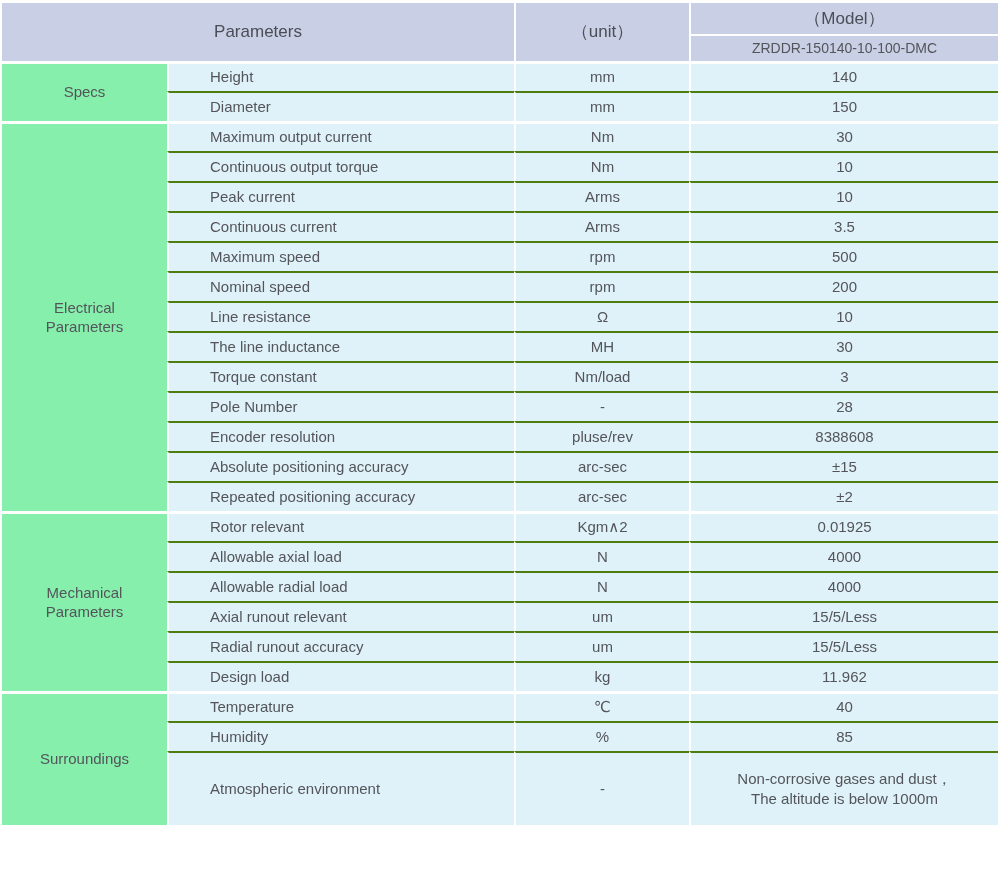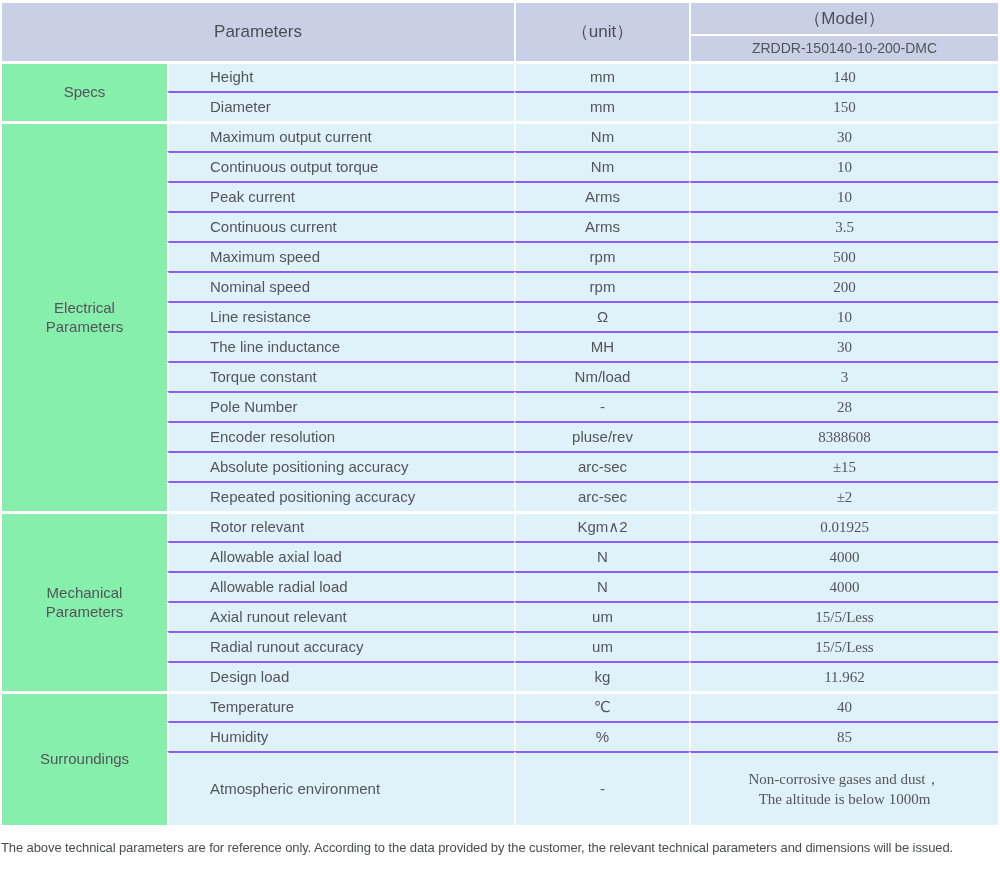--- a/index.html
+++ b/index.html
@@ -52,24 +52,24 @@
     border-top: 2px solid #ffffff;
   }
   
   td.body-cell { background: #e0f2f9; height: 30px; }
   td.cat-cell  { background: #86efac; }
   td.param-cell {
     text-align: left;
     padding-left: 41px;
   }
   td.bl { border-left: 2px solid #ffffff; }
-  tr.r  td { border-top: 2px solid #8b5cf6; }
+  tr.r  td { border-top: 2px solid #4d7c0f; }
   tr.sec-start td { border-top: 3px solid #ffffff; }
   tr.tall td { height: 74px; }
-  td.value-cell { line-height: 1.35; font-family: Liberation Serif, serif; }
+  td.value-cell { line-height: 1.35; }
 
   .footer-note {
     margin-top: 15px;
     margin-left: 1px;
     width: 999px;
     font-size: 13px;
     letter-spacing: -0.1px;
     color: #4a4c51;
     white-space: nowrap;
   }
@@ -86,21 +86,21 @@
         <col class="c-value">
     </colgroup>
 
     <tbody>
         <tr class="row-a">
       <td class="hdr" colspan="2" rowspan="2">Parameters</td>
       <td class="hdr bl" rowspan="2">（unit）</td>
       <td class="hdr bl">（Model）</td>
     </tr>
     <tr class="row-b">
-      <td class="model-sub bl">ZRDDR-150140-10-200-DMC</td>
+      <td class="model-sub bl">ZRDDR-150140-10-100-DMC</td>
     </tr>
 
     <tr class="sec-start">
       <td class="cat-cell" rowspan="2">Specs</td>
       <td class="body-cell param-cell bl">Height</td>
       <td class="body-cell bl">mm</td>
       <td class="body-cell value-cell bl">140</td>
     </tr>
     <tr class="r">
       <td class="body-cell param-cell bl">Diameter</td>
@@ -222,14 +222,13 @@
     </tr>
     <tr class="r tall">
       <td class="body-cell param-cell bl">Atmospheric environment</td>
       <td class="body-cell bl">-</td>
       <td class="body-cell value-cell bl">Non-corrosive gases and dust，
 The altitude is below 1000m</td>
     </tr>
   </tbody>
     </table>
 
-  <div class="footer-note">The above technical parameters are for reference only. According to the data provided by the customer, the relevant technical parameters and dimensions will be issued.</div>
 </div>
 
 </body></html>

